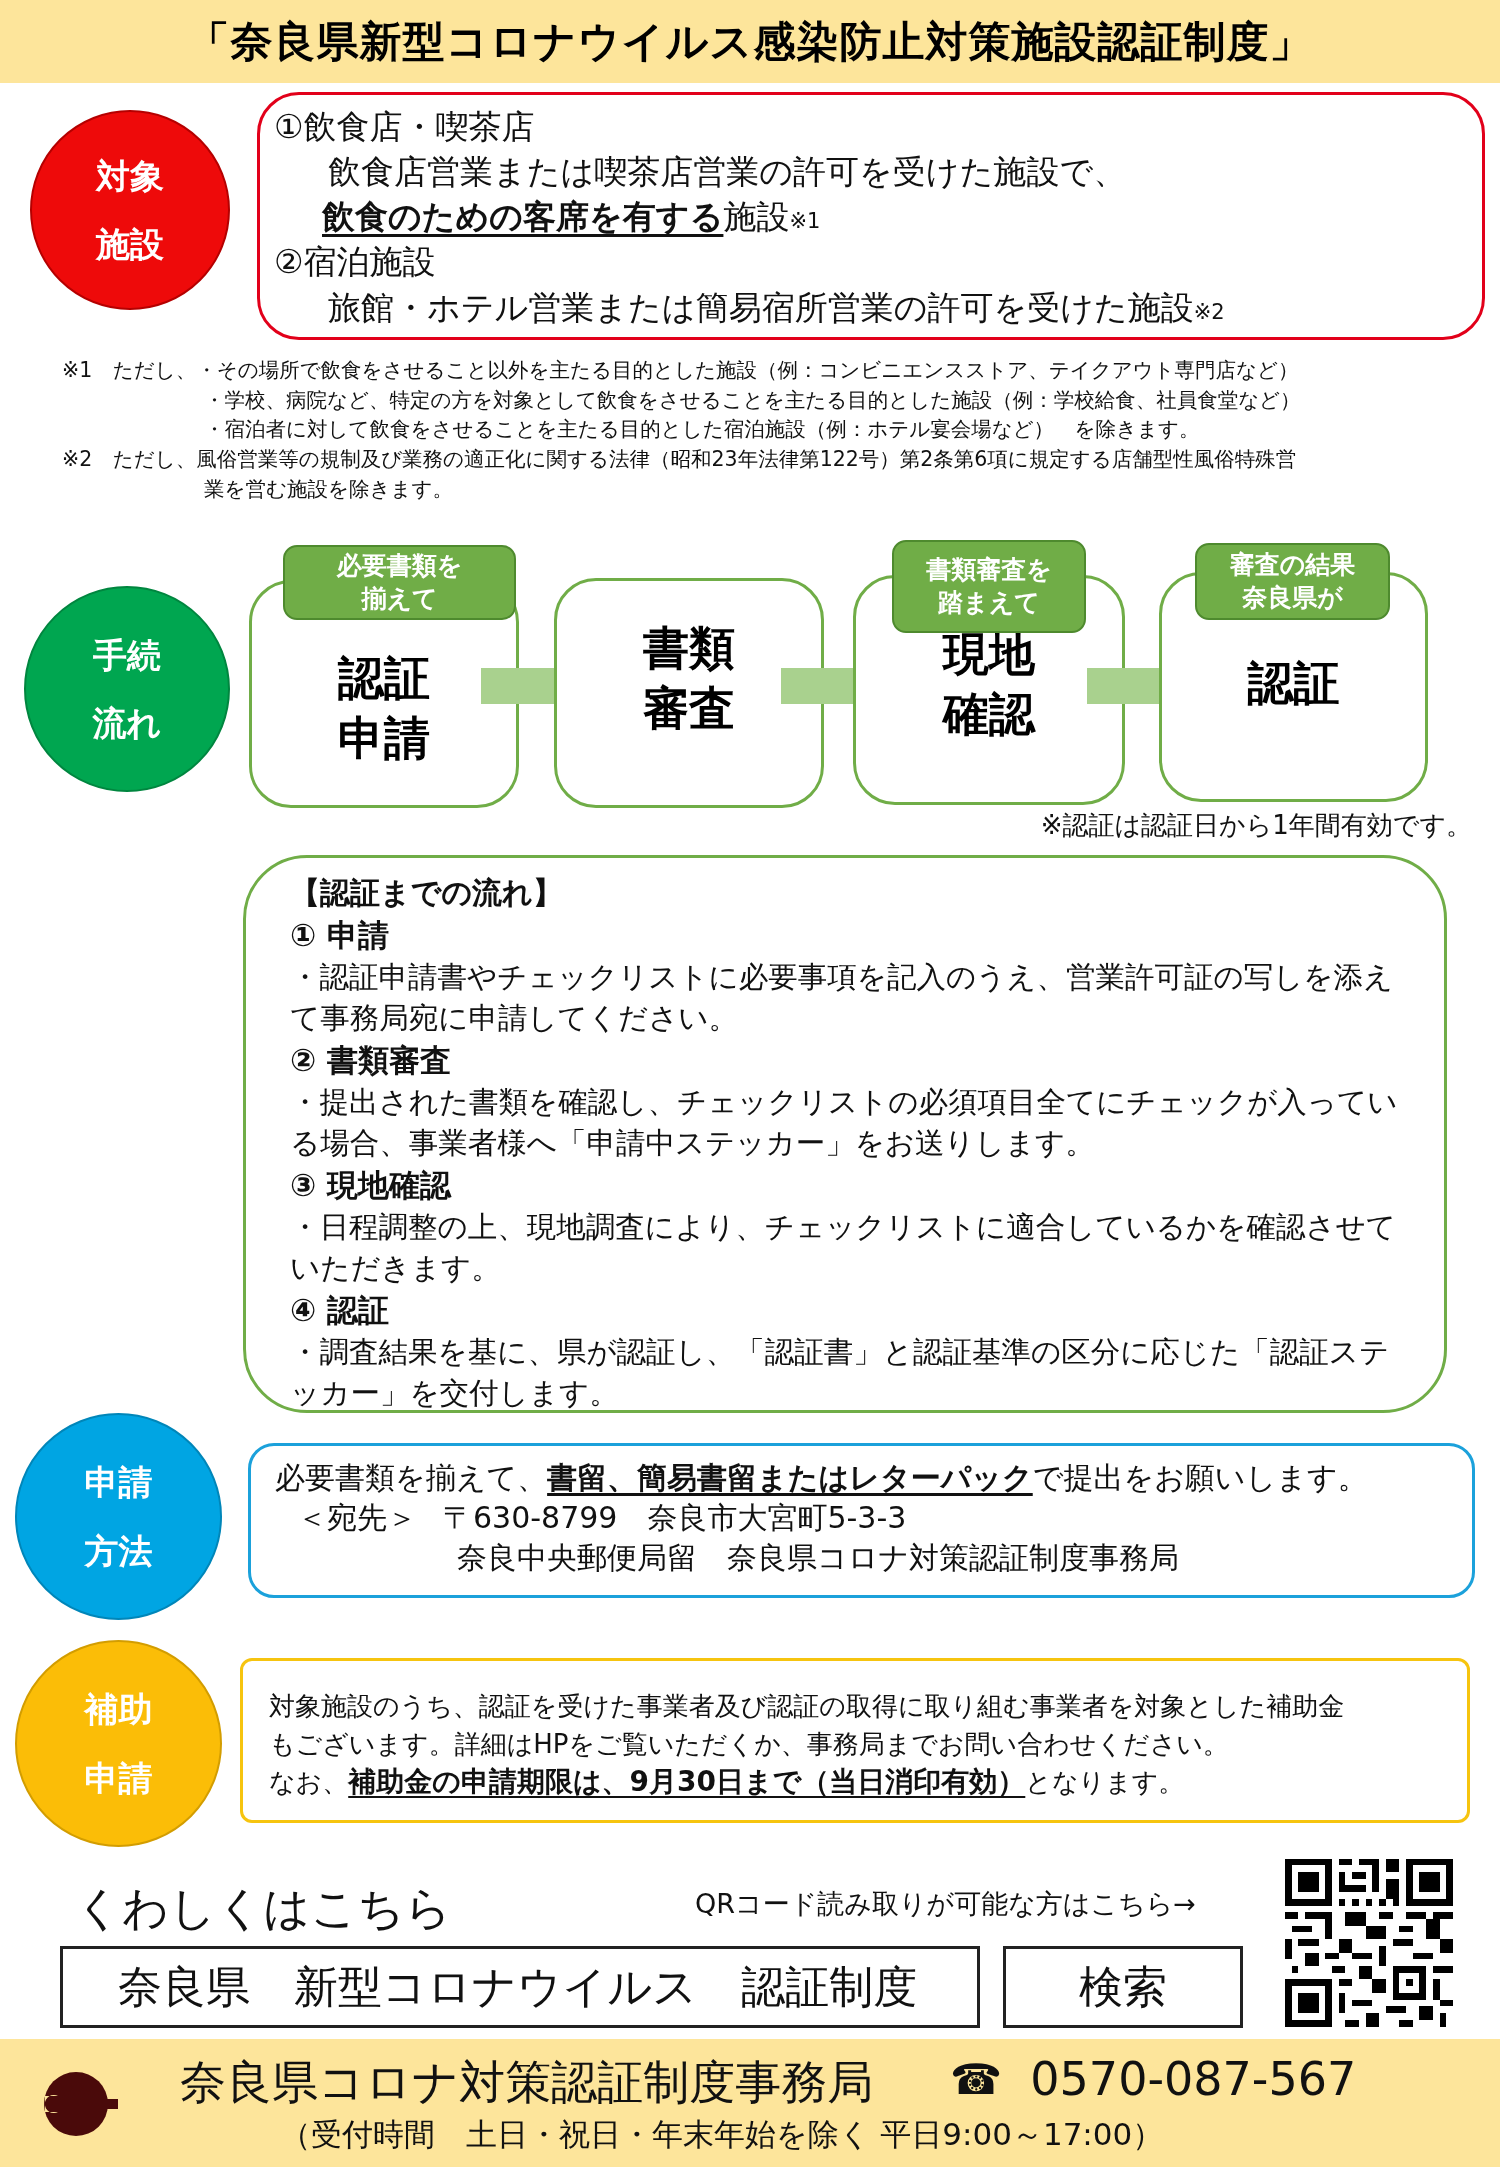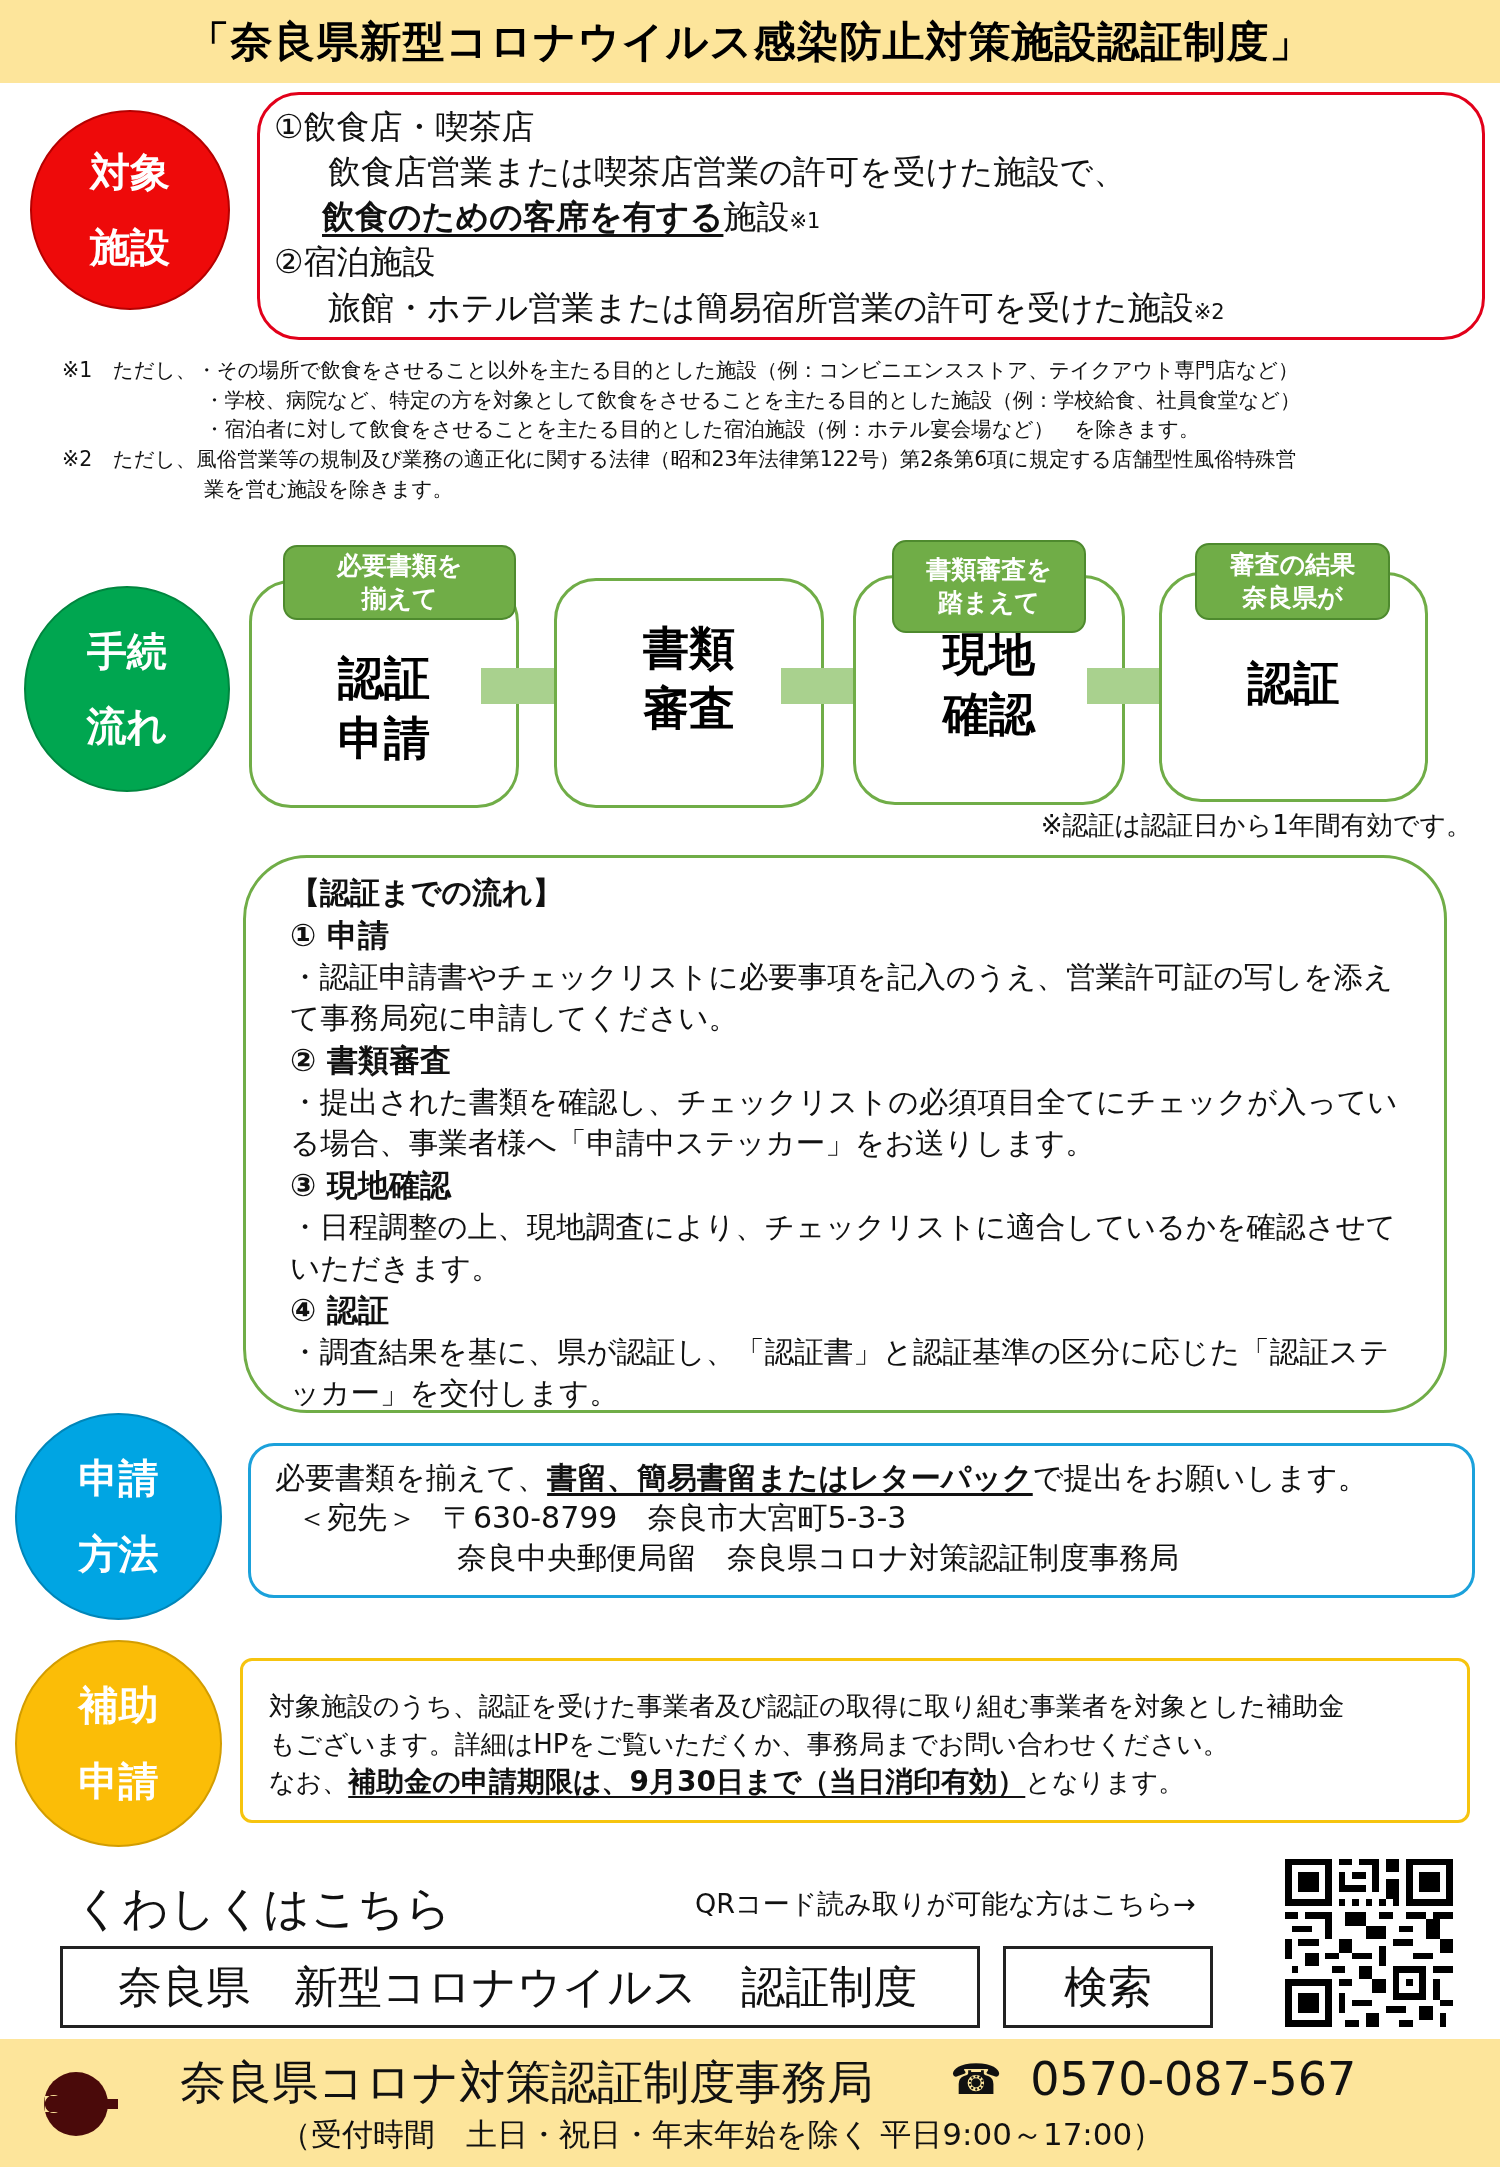--- a/index.html
+++ b/index.html
@@ -1,21 +1,21 @@
 <!DOCTYPE html>
 <html><head>
 <meta charset="utf-8">
 <style>
   html, body { margin:0; padding:0; }
   body { width:1500px; height:2167px; position:relative; background:#ffffff; overflow:hidden;
          font-family:"DejaVu Sans","Liberation Sans",sans-serif; color:#111; }
   .abs { position:absolute; }
   .header { left:0; top:0; width:1500px; height:83px; background:#fde59b; display:flex; align-items:center; justify-content:center; }
   .header-title { font-size:42px; font-weight:bold; letter-spacing:1px; color:#000; }
-  .circle { border-radius:50%; display:flex; flex-direction:column; align-items:center; justify-content:center; color:#fff; font-weight:bold; font-size:40px; line-height:1.18; box-sizing:border-box;gap:28px; }
+  .circle { border-radius:50%; display:flex; flex-direction:column; align-items:center; justify-content:center; color:#fff; font-weight:bold; font-size:34px; line-height:1.18; box-sizing:border-box;gap:28px; }
   .c-red { left:30px; top:110px; width:200px; height:200px; background:#ee0a0a; border:2px solid #b50000; }
   .c-green { left:24px; top:586px; width:206px; height:206px; background:#00a650; border:2px solid #00863f; }
   .c-blue { left:15px; top:1413px; width:207px; height:207px; background:#00a5e3; border:2px solid #0086b9; }
   .c-yellow { left:15px; top:1640px; width:207px; height:207px; background:#fbbd07; border:2px solid #d39d00; }
 
   .red-box { left:257px; top:92px; width:1228px; height:248px; border:3px solid #e2001a; border-radius:42px; box-sizing:border-box; }
   .rb-line { position:absolute; font-size:33px; white-space:nowrap; color:#111; }
   .u { text-decoration:underline; text-underline-offset:6px; font-weight:bold; }
   .sup { font-size:21px; }
 
@@ -34,21 +34,21 @@
   .proc-text { font-size:29.5px; line-height:41px; width:1110px; }
 
   .blue-box { left:248px; top:1443px; width:1227px; height:155px; border:3px solid #1ba1db; border-radius:26px; box-sizing:border-box; padding:12px 0 0 24px; font-size:30px; line-height:40px; }
   .yellow-box { left:240px; top:1658px; width:1230px; height:165px; border:3px solid #f6c40f; border-radius:12px; box-sizing:border-box; padding:26px 0 0 26px; font-size:26px; line-height:38px; }
   .nowrap { white-space:nowrap; }
   .ul { text-decoration:underline; text-underline-offset:5px; }
 
   .detail-label { left:75px; top:1878px; font-size:46px; white-space:nowrap; }
   .qr-text { left:695px; top:1886px; font-size:27px; white-space:nowrap; }
   .search-box { left:60px; top:1946px; width:920px; height:82px; border:3px solid #222; box-sizing:border-box; display:flex; align-items:center; padding-left:55px; font-size:44px; white-space:nowrap; }
-  .search-btn { left:1003px; top:1946px; width:210px; height:82px; border:3px solid #222; box-sizing:border-box; display:flex; align-items:center; justify-content:center; font-size:44px; }
+  .search-btn { left:1003px; top:1946px; width:240px; height:82px; border:3px solid #222; box-sizing:border-box; display:flex; align-items:center; justify-content:center; font-size:44px; }
   .qr { left:1285px; top:1858px; width:168px; height:169px; }
 
   .footer { left:0; top:2039px; width:1500px; height:128px; background:#fde59b; }
   .footer-name { left:180px; top:2052px; font-size:46px; white-space:nowrap; }
   .footer-phone { left:950px; top:2052px; font-size:46px; white-space:nowrap; display:flex; align-items:center; gap:28px; }
   .footer-hours { left:280px; top:2114px; font-size:31px; white-space:nowrap; }
   .logo { left:40px; top:2070px; width:80px; height:70px; }
 </style>
 </head>
 <body>

